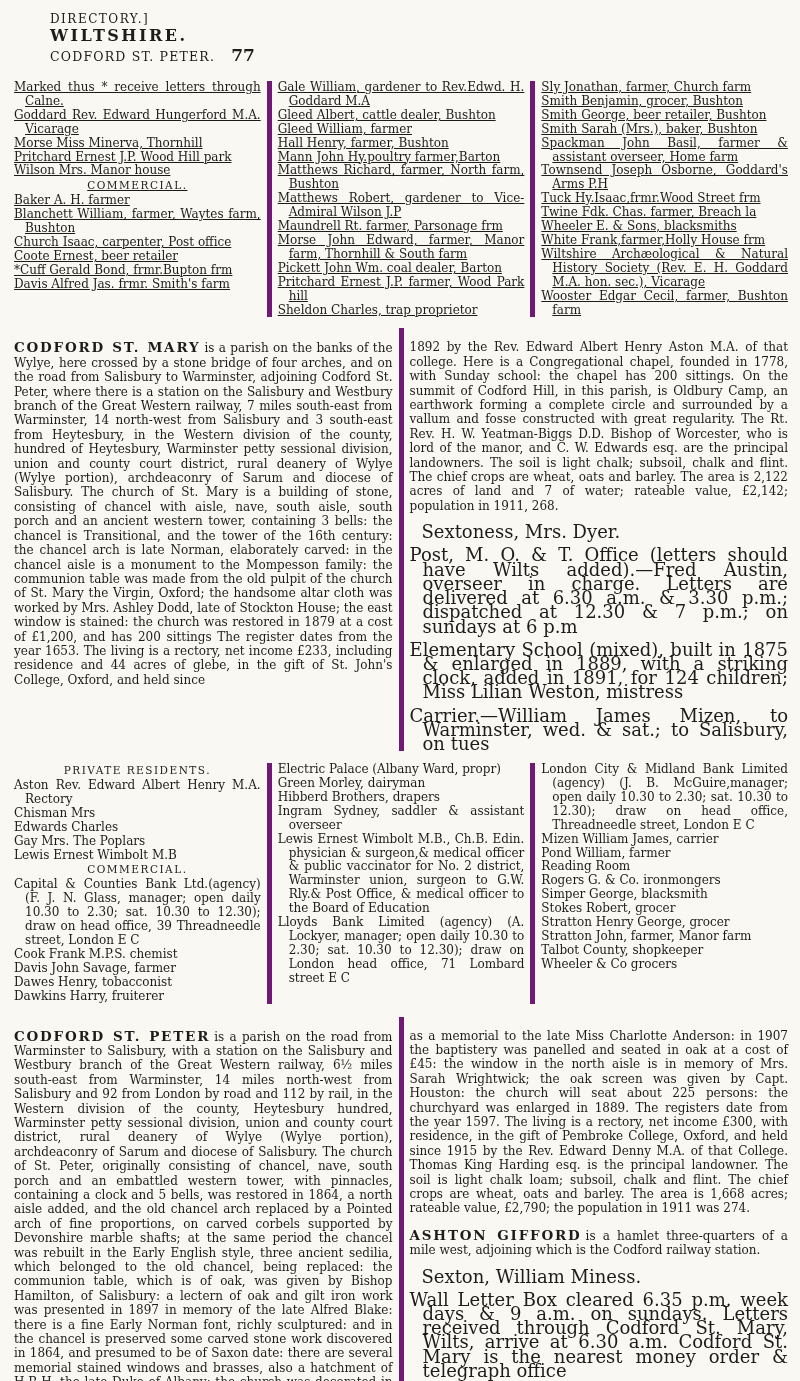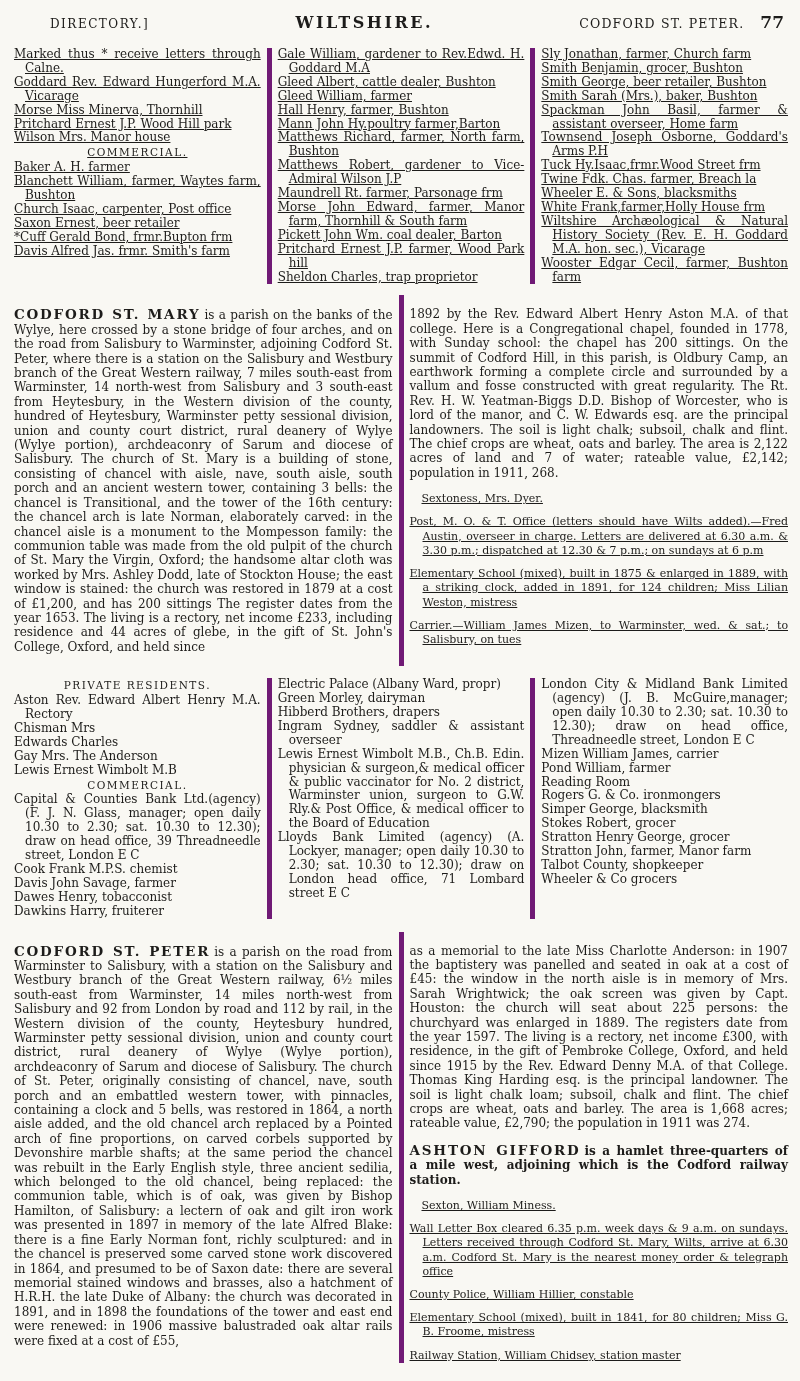--- a/index.html
+++ b/index.html
@@ -6,21 +6,21 @@
   body {
     width:800px; height:1381px; overflow:hidden;
     background:#f9f8f3;
     font-family:"DejaVu Serif", serif;
     color:#1d1c1a;
     -webkit-font-smoothing:antialiased;
   }
   .page { box-sizing:border-box; width:800px; height:1381px; padding:12px 6px 0 8px; }
 
   
-  .page-header { display:flex; align-items:baseline; padding:0 10px 0 42px; }
+  .page-header { display:flex; align-items:baseline; padding:0 10px 0 42px;flex-direction:column; }
   .hdr-left  { font-size:12px; letter-spacing:1.5px; }
   .hdr-center{ flex:1; text-align:center; font-size:16px; font-weight:bold; letter-spacing:2.5px; }
   .hdr-right { display:flex; align-items:baseline; gap:16px; font-size:12.5px; letter-spacing:1.2px;text-align:center; }
   .pageno { font-size:17px; font-weight:bold; letter-spacing:0; }
 
   
   .cols { display:flex; }
   .col  { flex:1 1 0; min-width:0; padding:0 6px; }
   .col + .col { border-left:5px solid #701a75; }
 
@@ -38,25 +38,25 @@
     text-align:center; padding-left:0; text-indent:0;
     font-size:10.5px; letter-spacing:1.5px; margin:1px 0;
   }
 
   
   .para { font-size:12px; line-height:14.4px; text-align:justify; }
   b.lead { font-size:13.5px; letter-spacing:1.8px; margin-right:4px; }
 
   
   .note {
-    font-size:11px; line-height:14.2px; text-align:justify;
-    margin-top:9px; padding-left:13px; text-indent:-13px;text-decoration:underline;
+    font-size:18px; line-height:14.2px; text-align:justify;
+    margin-top:9px; padding-left:13px; text-indent:-13px;
   }
   .note.indent { padding-left:0; text-indent:12px; }
-  .para.follow { margin-top:12px;font-weight:bold; }
+  .para.follow { margin-top:12px; }
 </style>
 </head>
 <body>
 
 <div class="page">
 
   <header class="page-header">
     <span class="hdr-left">DIRECTORY.]</span>
     <span class="hdr-center">WILTSHIRE.</span>
     <span class="hdr-right">
@@ -69,21 +69,21 @@
     <div class="col">
         <div class="entry">Marked thus * receive letters through Calne.</div>
         <div class="entry">Goddard Rev. Edward Hungerford M.A. Vicarage</div>
         <div class="entry">Morse Miss Minerva, Thornhill</div>
         <div class="entry">Pritchard Ernest J.P. Wood Hill park</div>
         <div class="entry">Wilson Mrs. Manor house</div>
         <div class="entry col-head">COMMERCIAL.</div>
         <div class="entry">Baker A. H. farmer</div>
         <div class="entry">Blanchett William, farmer, Waytes farm, Bushton</div>
         <div class="entry">Church Isaac, carpenter, Post office</div>
-        <div class="entry">Saxon Ernest, beer retailer</div>
+        <div class="entry">Coote Ernest, beer retailer</div>
         <div class="entry">*Cuff Gerald Bond, frmr.Bupton frm</div>
         <div class="entry">Davis Alfred Jas. frmr. Smith's farm</div>
       </div>
     <div class="col">
         <div class="entry">Gale William, gardener to Rev.Edwd. H. Goddard M.A</div>
         <div class="entry">Gleed Albert, cattle dealer, Bushton</div>
         <div class="entry">Gleed William, farmer</div>
         <div class="entry">Hall Henry, farmer, Bushton</div>
         <div class="entry">Mann John Hy.poultry farmer,Barton</div>
         <div class="entry">Matthews Richard, farmer, North farm, Bushton</div>
@@ -124,21 +124,21 @@
         </div>
     </div>
   </section>
 
   <section class="cols sec-res">
     <div class="col">
         <div class="entry col-head">PRIVATE RESIDENTS.</div>
         <div class="entry">Aston Rev. Edward Albert Henry M.A. Rectory</div>
         <div class="entry">Chisman Mrs</div>
         <div class="entry">Edwards Charles</div>
-        <div class="entry">Gay Mrs. The Anderson</div>
+        <div class="entry">Gay Mrs. The Poplars</div>
         <div class="entry">Lewis Ernest Wimbolt M.B</div>
         <div class="entry col-head">COMMERCIAL.</div>
         <div class="entry">Capital &amp; Counties Bank Ltd.(agency) (F. J. N. Glass, manager; open daily 10.30 to 2.30; sat. 10.30 to 12.30); draw on head office, 39 Threadneedle street, London E C</div>
         <div class="entry">Cook Frank M.P.S. chemist</div>
         <div class="entry">Davis John Savage, farmer</div>
         <div class="entry">Dawes Henry, tobacconist</div>
         <div class="entry">Dawkins Harry, fruiterer</div>
       </div>
     <div class="col">
         <div class="entry">Electric Palace (Albany Ward, propr)</div>

